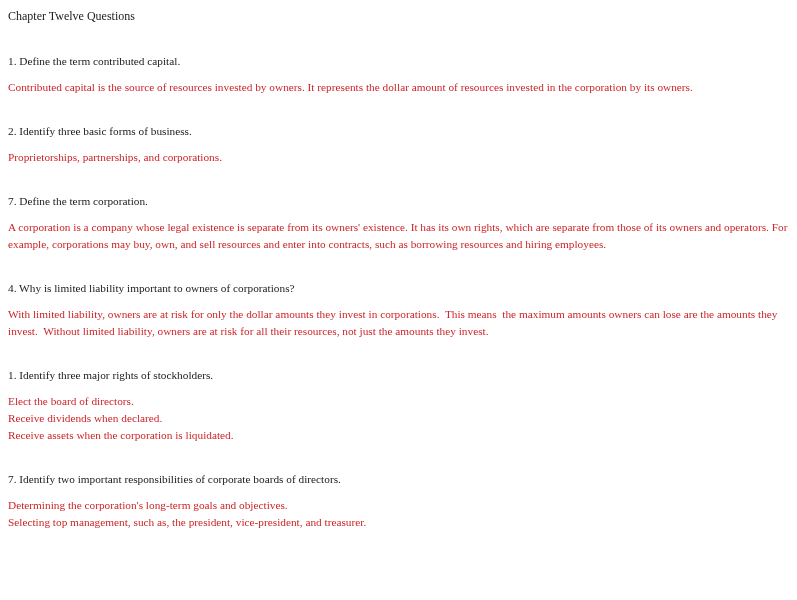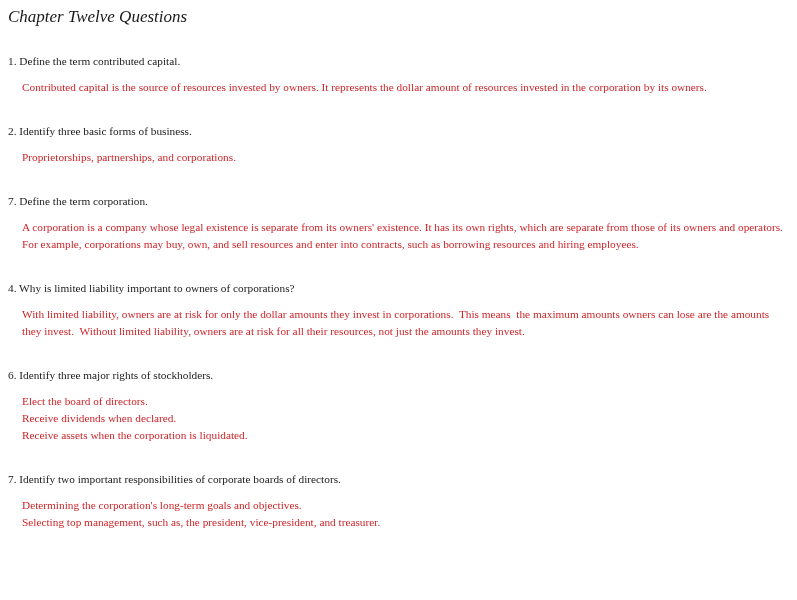--- a/index.html
+++ b/index.html
@@ -15,38 +15,37 @@
     padding: 6px 8px 0 8px;
     font-family: "Liberation Serif", "DejaVu Serif", serif;
     font-size: 11.3px;
     line-height: 17px;
     color: var(--question-color, #1a1a1a);
   }
   .doc {
     width: 781px;
   }
   .title {
-    font-size: 17px;
+    font-size: 12px;
     line-height: 21px;
     font-weight: normal;
     margin: 0 0 26px 0;
     white-space: pre-wrap;
-    font-style: italic;
   }
   .qa-item {
     margin: 0;
     padding: 0;
   }
   .q {
     margin: 16px 0 9px 0;
     color: var(--question-color, #1a1a1a);
     white-space: pre-wrap;
   }
   .a {
-    margin: 0 0 27px 14px;
+    margin: 0 0 27px 0;
     color: var(--answer-color, #cc2529);
     white-space: pre-wrap;
   }
 </style>
 </head>
 <body style="background: rgb(255, 255, 255);">
 
 <main class="doc">
   <h1 class="title">Chapter Twelve Questions</h1>
 
@@ -65,21 +64,21 @@
     <p class="a">A corporation is a company whose legal existence is separate from its owners' existence. It has its own rights, which are separate from those of its owners and operators. For example, corporations may buy, own, and sell resources and enter into contracts, such as borrowing resources and hiring employees.</p>
   </section>
 
   <section class="qa-item">
     <p class="q">4. Why is limited liability important to owners of corporations?</p>
     <p class="a">With limited liability, owners are at risk for only the dollar amounts they invest in corporations.  This means  the maximum amounts owners can lose are the amounts they invest.  Without limited liability, owners are at risk for all their resources, not just the amounts they invest.</p>
   </section>
 
 
   <section class="qa-item">
-    <p class="q">6. Identify three major rights of stockholders.</p>
+    <p class="q">1. Identify three major rights of stockholders.</p>
     <p class="a">Elect the board of directors.
 Receive dividends when declared.
 Receive assets when the corporation is liquidated.</p>
   </section>
 
   <section class="qa-item">
     <p class="q">7. Identify two important responsibilities of corporate boards of directors.</p>
     <p class="a">Determining the corporation's long-term goals and objectives.
 Selecting top management, such as, the president, vice-president, and treasurer.</p>
   </section>

